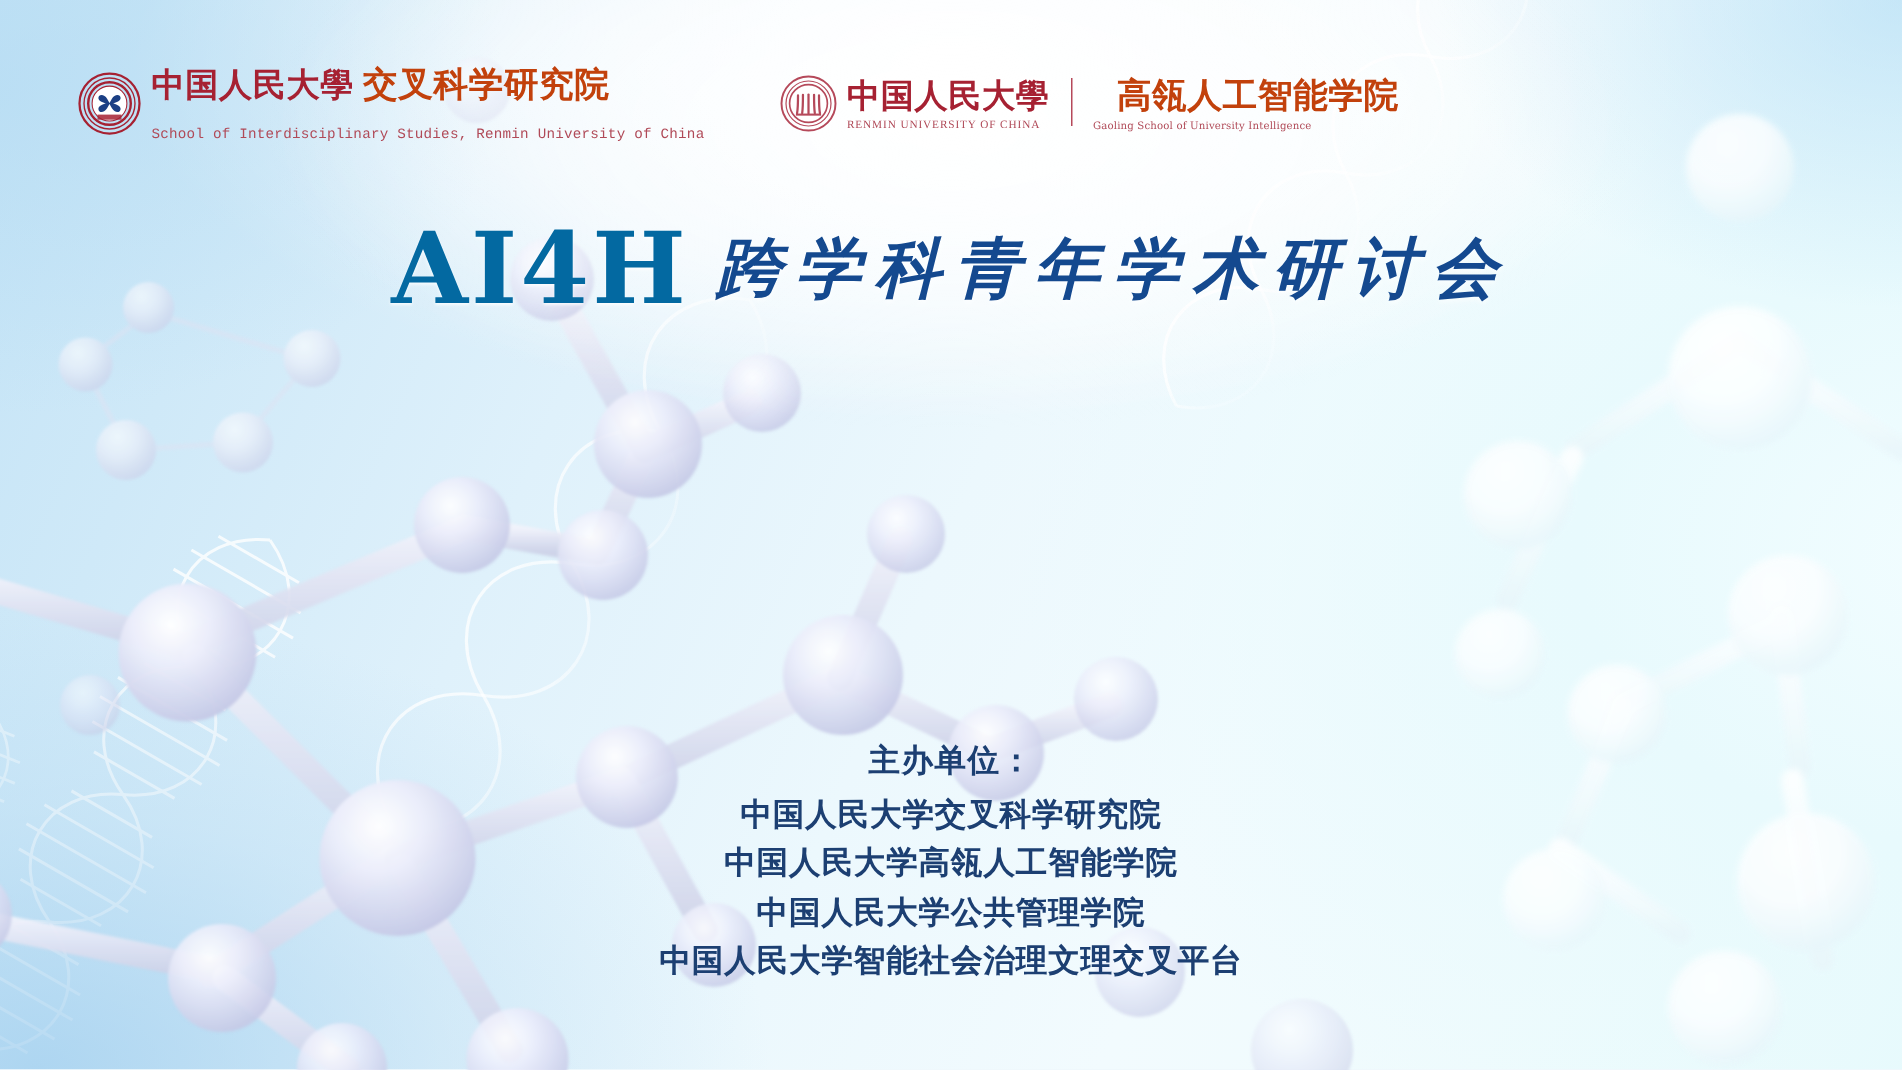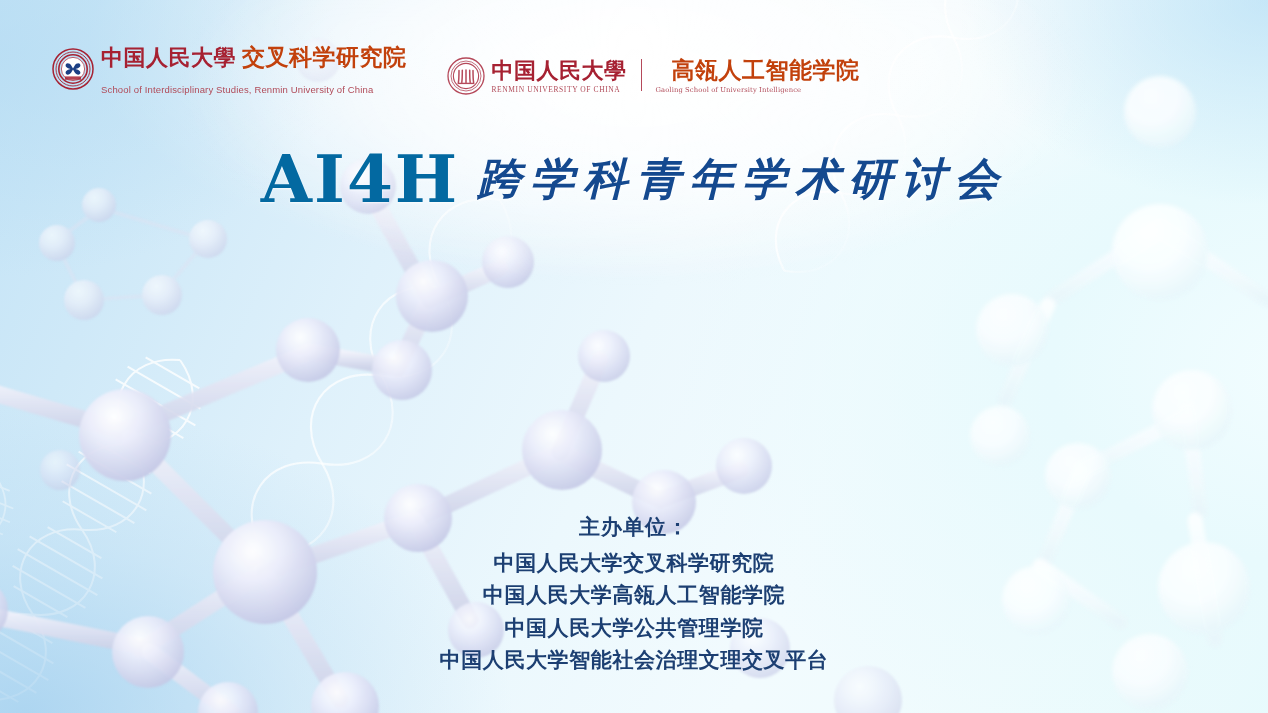--- a/index.html
+++ b/index.html
@@ -55,22 +55,22 @@
   }
 
   .bg-svg { mix-blend-mode: normal; }
 
   
   .logo-bar {
     position: absolute;
     left: 52px;
     top: 44px;
     display: flex;
-    align-items: flex-end;
-    gap: 7px;
+    align-items: center;
+    gap: 17px;
     z-index: 8;
   }
   .logo-unit { display: flex; align-items: center; gap: 7px; }
   .logo-unit.second { margin-left: 33px; }
 
   .seal { flex: 0 0 auto; }
 
   .logo-text { display: flex; flex-direction: column; justify-content: center; }
 
   .logo-cn-row { display: flex; align-items: baseline; white-space: nowrap; }
@@ -86,21 +86,21 @@
   .logo-cn-sub {
     font-family: "DejaVu Serif", "Liberation Serif", serif;
     font-size: 23px;
     font-weight: 600;
     color: #c2410c;
     letter-spacing: 0.5px;
     margin-left: 6px;
     line-height: 1.12;
   }
   .logo-en {
-    font-family: Liberation Sans, sans-serif;
+    font-family: Liberation Mono, monospace;
     font-size: 9.5px;
     color: #b04a58;
     letter-spacing: 0.15px;
     margin-top: 14px;
     white-space: nowrap;
   }
 
   .logo-divider {
     width: 1px;
     align-self: stretch;
@@ -166,21 +166,20 @@
     z-index: 7;
   }
   .org-heading {
     font-family: "DejaVu Sans", "Liberation Sans", sans-serif;
     font-size: 21px;
     font-weight: 700;
     color: #1c3f72;
     letter-spacing: 1px;
     line-height: 1.5;
     margin-bottom: 3px;
-    margin-top: 20px;
   }
   .org-line {
     font-family: "DejaVu Sans", "Liberation Sans", sans-serif;
     font-size: 21px;
     font-weight: 700;
     color: #1c3f72;
     letter-spacing: 0.6px;
     line-height: 1.55;
   }
 </style>

